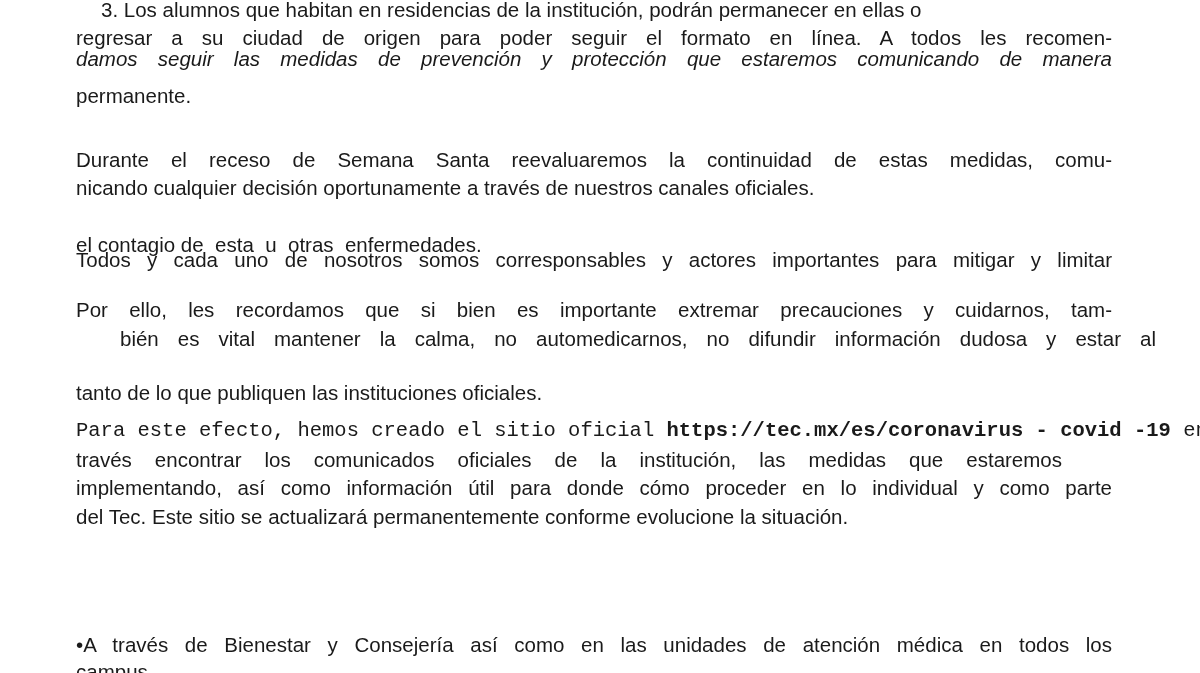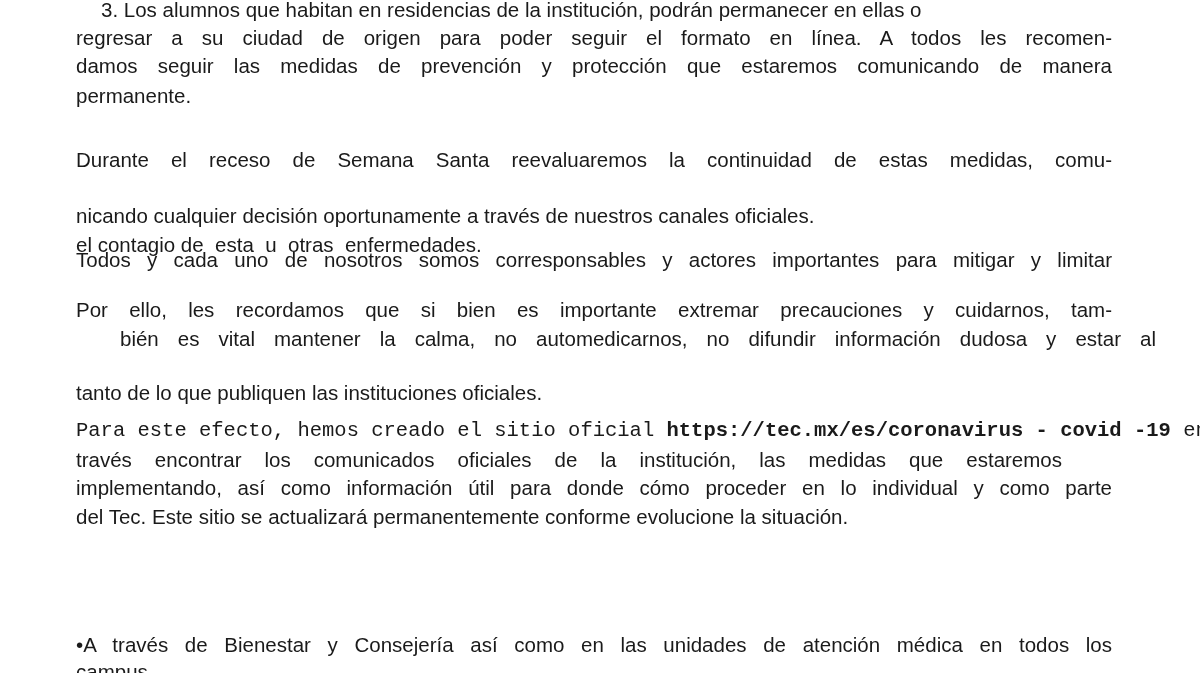--- a/index.html
+++ b/index.html
@@ -25,25 +25,25 @@
   .line.indent { left: 134px; width: 852px; text-align-last: left; }
   b { font-weight: bold; }
 </style>
 </head>
 <body>
 
 <div class="page">
 
   <div class="line indent" style="top:-3px; left:101px; width:936px;">3. Los alumnos que habitan en residencias de la institución, podrán permanecer en ellas o</div>
   <div class="line" style="top:25px;">regresar a su ciudad de origen para poder seguir el formato en línea. A todos les recomen-</div>
-  <div class="line" style="top:53px;">damos seguir las medidas de prevención y protección que estaremos comunicando de manera</div>
+  <div class="line" style="top:46px;font-style:italic;">damos seguir las medidas de prevención y protección que estaremos comunicando de manera</div>
   <div class="line last" style="top:83px;">permanente.</div>
 
   <div class="line" style="top:147px;">Durante el receso de Semana Santa reevaluaremos la continuidad de estas medidas, comu-</div>
-  <div class="line last" style="top:175px;margin-top:28px;">nicando cualquier decisión oportunamente a través de nuestros canales oficiales.</div>
+  <div class="line last" style="top:175px;">nicando cualquier decisión oportunamente a través de nuestros canales oficiales.</div>
   <div class="line" style="top:203px;margin-top:44px;">Todos y cada uno de nosotros somos corresponsables y actores importantes para mitigar y limitar</div>
   <div class="line last" style="top:232px; white-space:pre;">el contagio de  esta  u  otras  enfermedades.</div>
 
   <div class="line" style="top:297px;">Por ello, les recordamos que si bien es importante extremar precauciones y cuidarnos, tam-</div>
   <div class="line" style="top:326px;margin-left:44px;">bién es vital mantener la calma, no automedicarnos, no difundir información dudosa y estar al</div>
   <div class="line last" style="top:364px;margin-top:16px;">tanto de lo que publiquen las instituciones oficiales.</div>
 
   <div class="line" style="top:418px;font-family:Liberation Mono, monospace;"><span>Para este efecto, hemos creado el sitio oficial </span><b>https://tec.mx/es/coronavirus - covid -19</b><span> en donde</span></div>
   <div class="line" style="top:447px; width:986px;">través encontrar los comunicados oficiales de la institución, las medidas que estaremos</div>
   <div class="line" style="top:475px;">implementando, así como información útil para donde cómo proceder en lo individual y como parte</div>

